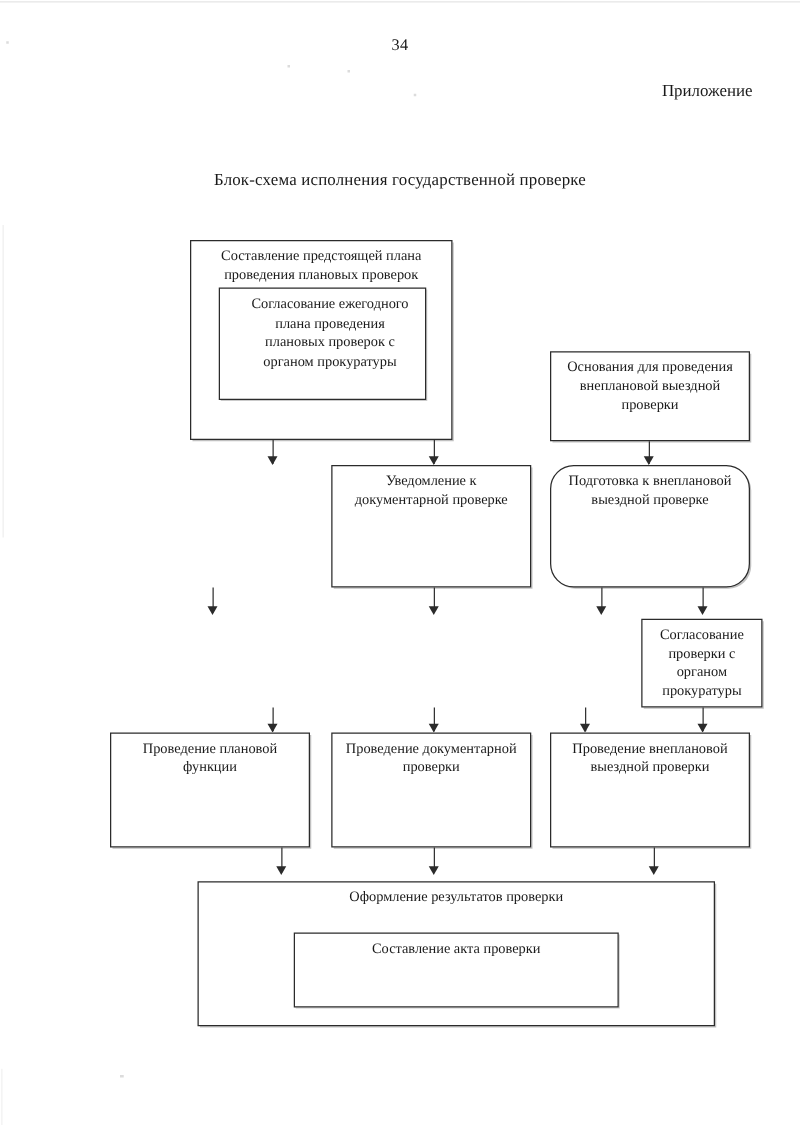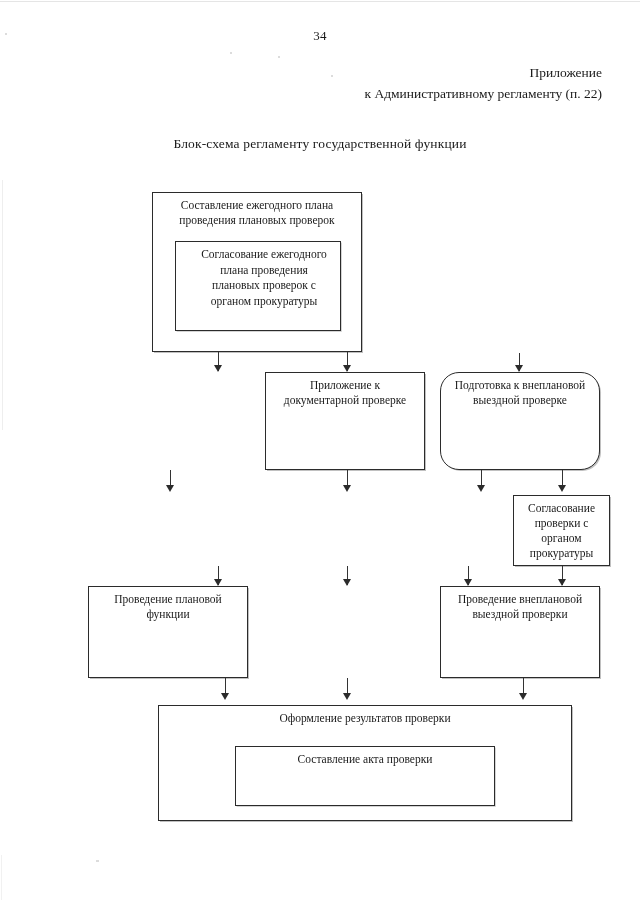--- a/index.html
+++ b/index.html
@@ -108,45 +108,47 @@
   <div class="scan-fleck" style="left:96px;  top:860px; width:3px; height:2px;"></div>
   <div class="scan-fleck" style="left:230px; top:52px;  width:2px; height:2px;"></div>
   <div class="scan-fleck" style="left:278px; top:56px;  width:2px; height:2px;"></div>
   <div class="scan-fleck" style="left:331px; top:75px;  width:2px; height:2px;"></div>
   <div class="scan-fleck" style="left:5px;   top:33px;  width:2px; height:2px;"></div>
 
   <div class="page-number">34</div>
 
   <div class="appendix">
     <div>Приложение</div>
-    <div>к Административному регламенту (п. 22)</div>
-  </div>
-
-  <div class="scheme-title">Блок-схема регламенту государственной функции</div>
+  </div>
+
+  <div class="scheme-title">Блок-схема исполнения государственной проверке</div>
 
   <div class="node" style="left:152px; top:192px; width:210px; height:160px;">
-    <span class="label">Составление ежегодного плана проведения плановых проверок</span>
-    <div class="node inner" style="position:absolute; left:22px; top:48px; width:166px; height:90px;padding-left:12px;">
+    <span class="label">Составление предстоящей плана проведения плановых проверок</span>
+    <div class="node inner" style="position:absolute; left:22px; top:37px; width:166px; height:90px;padding-left:12px;">
       <span class="label">Согласование ежегодного плана проведения плановых проверок с органом прокуратуры</span>
     </div>
   </div>
 
+  <div class="node" style="left:440px; top:281px; width:160px; height:72px;">
+    <span class="label">Основания для проведения внеплановой выездной проверки</span>
+  </div>
 
   <div class="conn" style="left:218px; top:352px; height:19px;"></div>
   <div class="arrowhead" style="left:214px; top:365px;"></div>
 
   <div class="conn" style="left:347px; top:352px; height:19px;"></div>
   <div class="arrowhead" style="left:343px; top:365px;"></div>
 
   <div class="conn" style="left:519px; top:353px; height:18px;"></div>
   <div class="arrowhead" style="left:515px; top:365px;"></div>
 
 
   <div class="node" style="left:265px; top:372px; width:160px; height:98px;">
-    <span class="label">Приложение к документарной проверке</span>
+    <span class="label">Уведомление к документарной проверке</span>
   </div>
 
   <div class="node" style="left:440px; top:372px; width:160px; height:98px;border-radius:19px;">
     <span class="label">Подготовка к внеплановой выездной проверке</span>
   </div>
 
   <div class="conn" style="left:170px; top:470px; height:20px;"></div>
   <div class="arrowhead" style="left:166px; top:485px;"></div>
 
   <div class="conn" style="left:347px; top:470px; height:20px;"></div>
@@ -172,20 +174,23 @@
   <div class="conn" style="left:468px; top:566px; height:19px;"></div>
   <div class="arrowhead" style="left:464px; top:579px;"></div>
 
   <div class="conn" style="left:562px; top:566px; height:19px;"></div>
   <div class="arrowhead" style="left:558px; top:579px;"></div>
 
   <div class="node" style="left:88px; top:586px; width:160px; height:92px;">
     <span class="label">Проведение плановой функции</span>
   </div>
 
+  <div class="node" style="left:265px; top:586px; width:160px; height:92px;">
+    <span class="label">Проведение документарной проверки</span>
+  </div>
 
   <div class="node" style="left:440px; top:586px; width:160px; height:92px;">
     <span class="label">Проведение внеплановой выездной проверки</span>
   </div>
 
   <div class="conn" style="left:225px; top:678px; height:20px;"></div>
   <div class="arrowhead" style="left:221px; top:693px;"></div>
 
   <div class="conn" style="left:347px; top:678px; height:20px;"></div>
   <div class="arrowhead" style="left:343px; top:693px;"></div>

